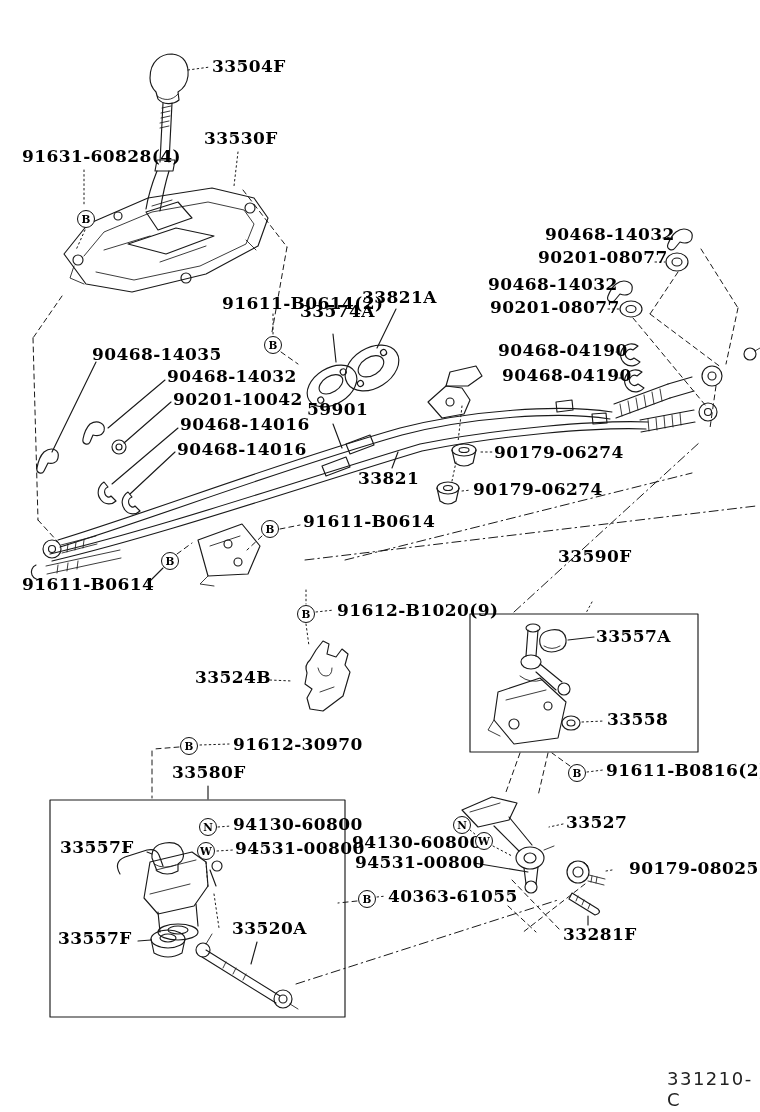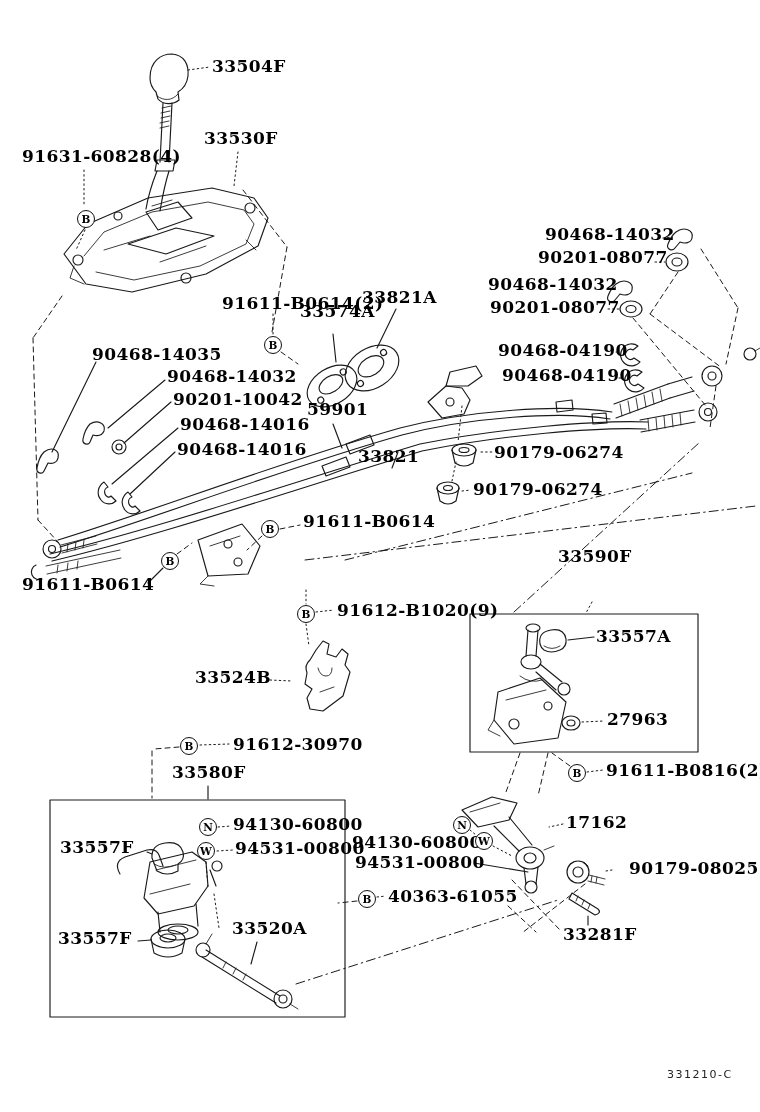--- a/index.html
+++ b/index.html
@@ -11,21 +11,21 @@
   #art .dash{stroke-dasharray:5 4;stroke-width:1;}
   #art .dashdot{stroke-dasharray:9 4 1.5 4;stroke-width:1;}
   #art .dot{stroke-dasharray:1.6 3;stroke-width:1;}
   #art .thin{stroke-width:0.85;}
   .lbl{position:absolute;font-weight:bold;font-size:17px;letter-spacing:0.4px;
        color:#000;white-space:nowrap;line-height:1;}
   .marker{position:absolute;width:16px;height:16px;border:1.3px solid #111;border-radius:50%;
        background:#fff;display:flex;align-items:center;justify-content:center;
        font-weight:bold;font-size:10.5px;line-height:1;color:#000;z-index:3;}
   .footer{position:absolute;font-family:"DejaVu Sans","Liberation Sans",sans-serif;
-       font-size:11px;letter-spacing:1.5px;color:#222;}
+       font-size:18px;letter-spacing:1.5px;color:#222;}
 </style>
 </head>
 <body>
 
 <svg id="art" width="760" height="1112" viewBox="0 0 760 1112">
 
   <g>
     <path d="M150,78 C150,61 161,54 172,54 C184,55 189,64 188,76 C187,84 183,89 178,92 L179,100 C173,105 163,105 158,99 L156,92 C152,88 150,84 150,78 Z"></path>
     <path class="thin" d="M157,96 C164,101 172,101 178,94"></path>
     <path d="M163,103 L160,162 M172,103 L169,162"></path>
@@ -249,41 +249,41 @@
 <div class="lbl" style="left:502px;top:367px">90468-04190</div>
 <div class="lbl" style="left:222px;top:295px">91611-B0614(2)</div>
 <div class="lbl" style="left:362px;top:289px">33821A</div>
 <div class="lbl" style="left:300px;top:303px">33574A</div>
 <div class="lbl" style="left:92px;top:346px">90468-14035</div>
 <div class="lbl" style="left:167px;top:368px">90468-14032</div>
 <div class="lbl" style="left:173px;top:391px">90201-10042</div>
 <div class="lbl" style="left:180px;top:416px">90468-14016</div>
 <div class="lbl" style="left:177px;top:441px">90468-14016</div>
 <div class="lbl" style="left:307px;top:401px">59901</div>
-<div class="lbl" style="left:358px;top:448px">33821</div>
+<div class="lbl" style="left:358px;top:470px">33821</div>
 <div class="lbl" style="left:494px;top:444px">90179-06274</div>
 <div class="lbl" style="left:473px;top:481px">90179-06274</div>
 <div class="lbl" style="left:303px;top:513px">91611-B0614</div>
 <div class="lbl" style="left:22px;top:576px">91611-B0614</div>
 <div class="lbl" style="left:337px;top:602px">91612-B1020(9)</div>
 <div class="lbl" style="left:195px;top:669px">33524B</div>
 <div class="lbl" style="left:558px;top:548px">33590F</div>
 <div class="lbl" style="left:596px;top:628px">33557A</div>
-<div class="lbl" style="left:607px;top:711px">27963</div>
+<div class="lbl" style="left:607px;top:711px">33558</div>
 <div class="lbl" style="left:606px;top:762px">91611-B0816(2)</div>
 <div class="lbl" style="left:233px;top:736px">91612-30970</div>
 <div class="lbl" style="left:172px;top:764px">33580F</div>
 <div class="lbl" style="left:233px;top:816px">94130-60800</div>
 <div class="lbl" style="left:235px;top:840px">94531-00800</div>
 <div class="lbl" style="left:352px;top:834px">94130-60800</div>
 <div class="lbl" style="left:355px;top:854px">94531-00800</div>
 <div class="lbl" style="left:60px;top:839px">33557F</div>
 <div class="lbl" style="left:58px;top:930px">33557F</div>
 <div class="lbl" style="left:232px;top:920px">33520A</div>
-<div class="lbl" style="left:566px;top:814px">17162</div>
+<div class="lbl" style="left:566px;top:814px">33527</div>
 <div class="lbl" style="left:388px;top:888px">40363-61055</div>
 <div class="lbl" style="left:629px;top:860px">90179-08025</div>
 <div class="lbl" style="left:563px;top:926px">33281F</div>
 
 <div class="marker" style="left:77px;top:210px">B</div>
 <div class="marker" style="left:264px;top:336px">B</div>
 <div class="marker" style="left:261px;top:520px">B</div>
 <div class="marker" style="left:161px;top:552px">B</div>
 <div class="marker" style="left:297px;top:605px">B</div>
 <div class="marker" style="left:568px;top:764px">B</div>

